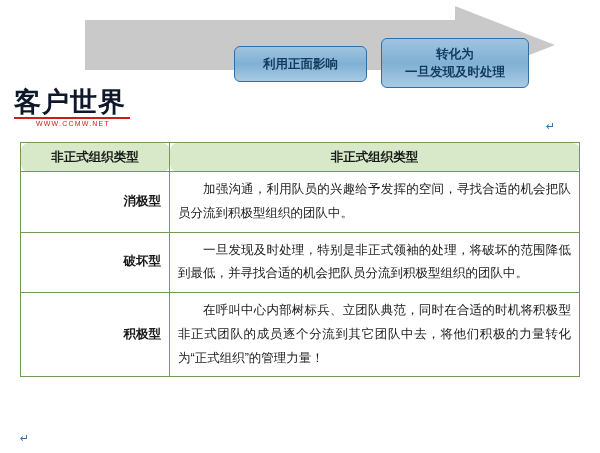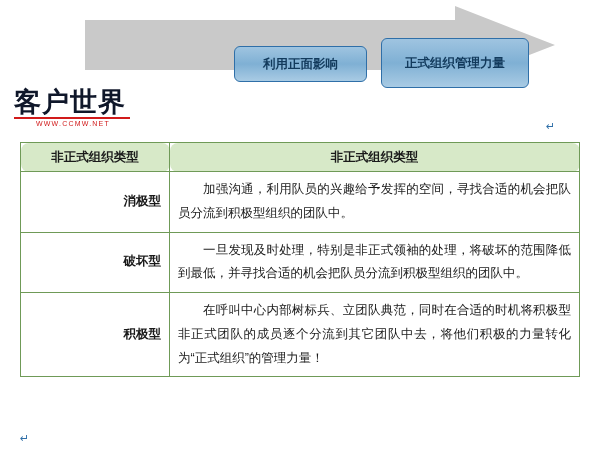--- a/index.html
+++ b/index.html
@@ -139,21 +139,22 @@
   <svg class="big-arrow" viewBox="0 0 470 78" preserveAspectRatio="none">
     <polygon points="0,14 370,14 370,0 470,39 370,78 370,64 0,64" fill="#c9c9c9"></polygon>
   </svg>
 
   <div class="boxes">
     <div class="step-box" id="step-2">
       <span class="ln">利用正面影响</span>
     </div>
     <div class="step-box" id="step-3">
       <div>
-        <span class="ln">正式组织管理力量</span>
+        <span class="ln">转化为</span>
+        <span class="ln">一旦发现及时处理</span>
       </div>
     </div>
   </div>
 </div>
 
 <div class="logo">
   <div class="logo-cn">客户世界</div>
   <div class="logo-rule"></div>
   <div class="logo-url">WWW.CCMW.NET</div>
 </div>

